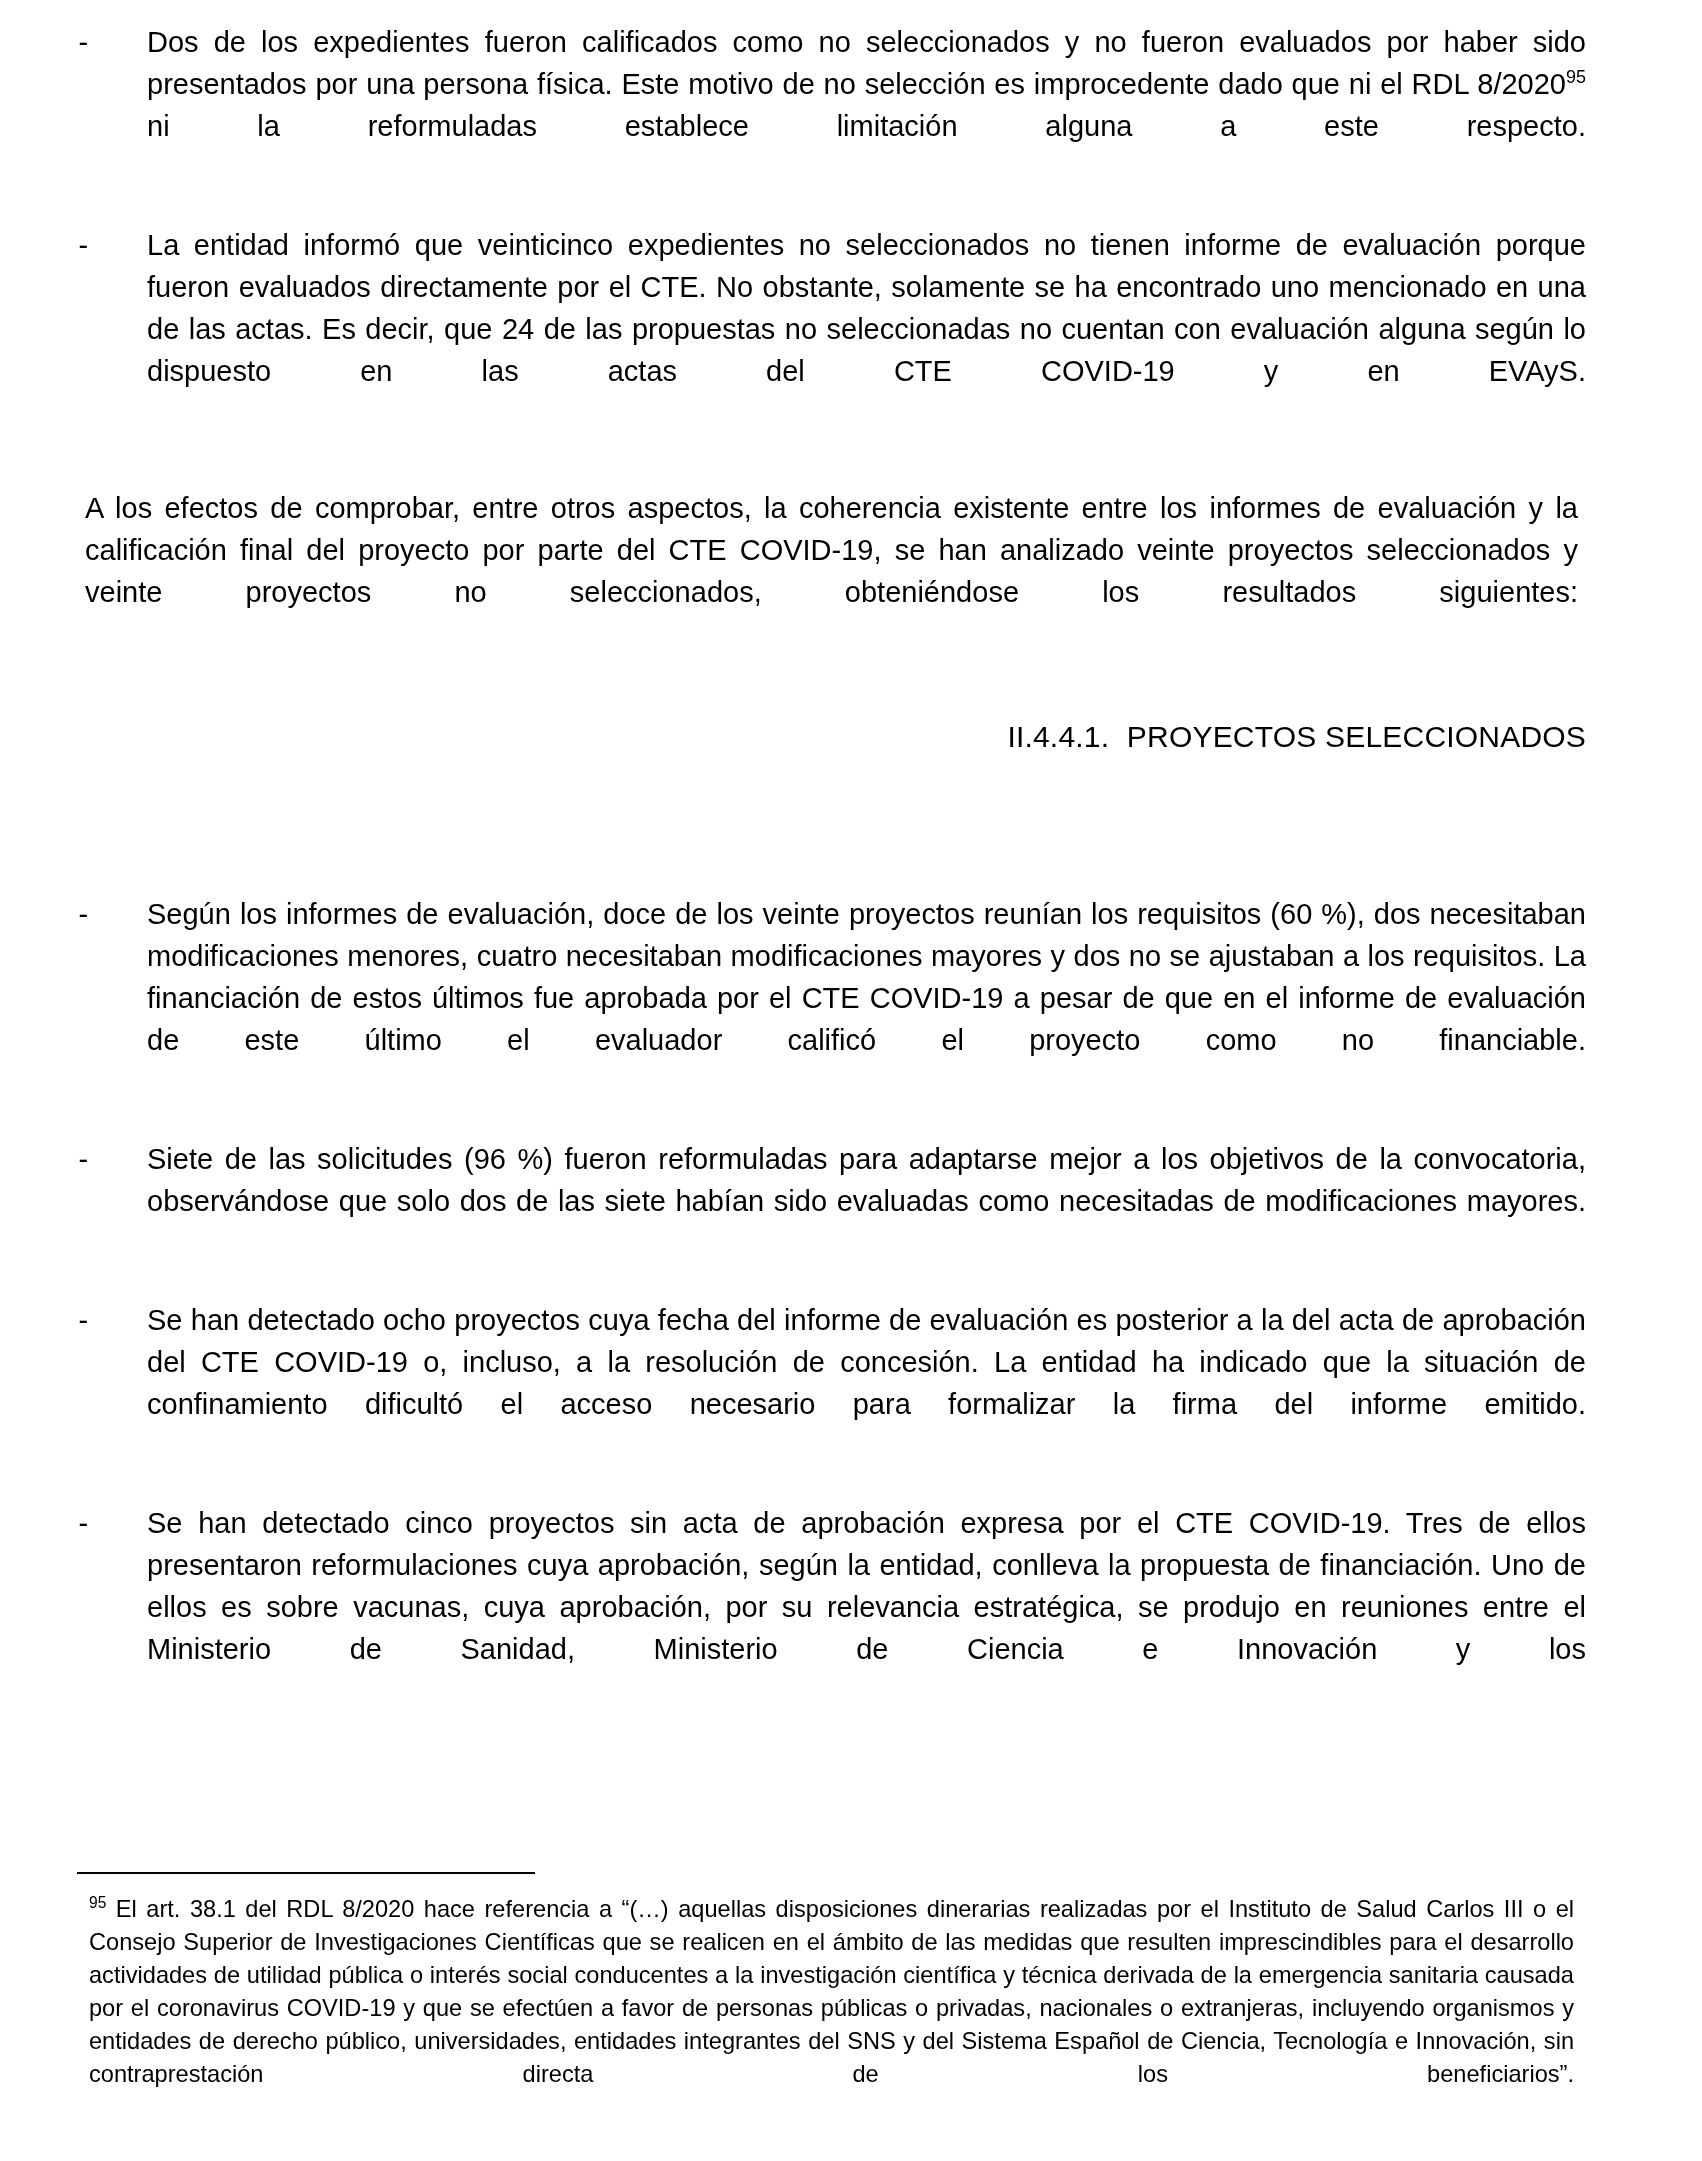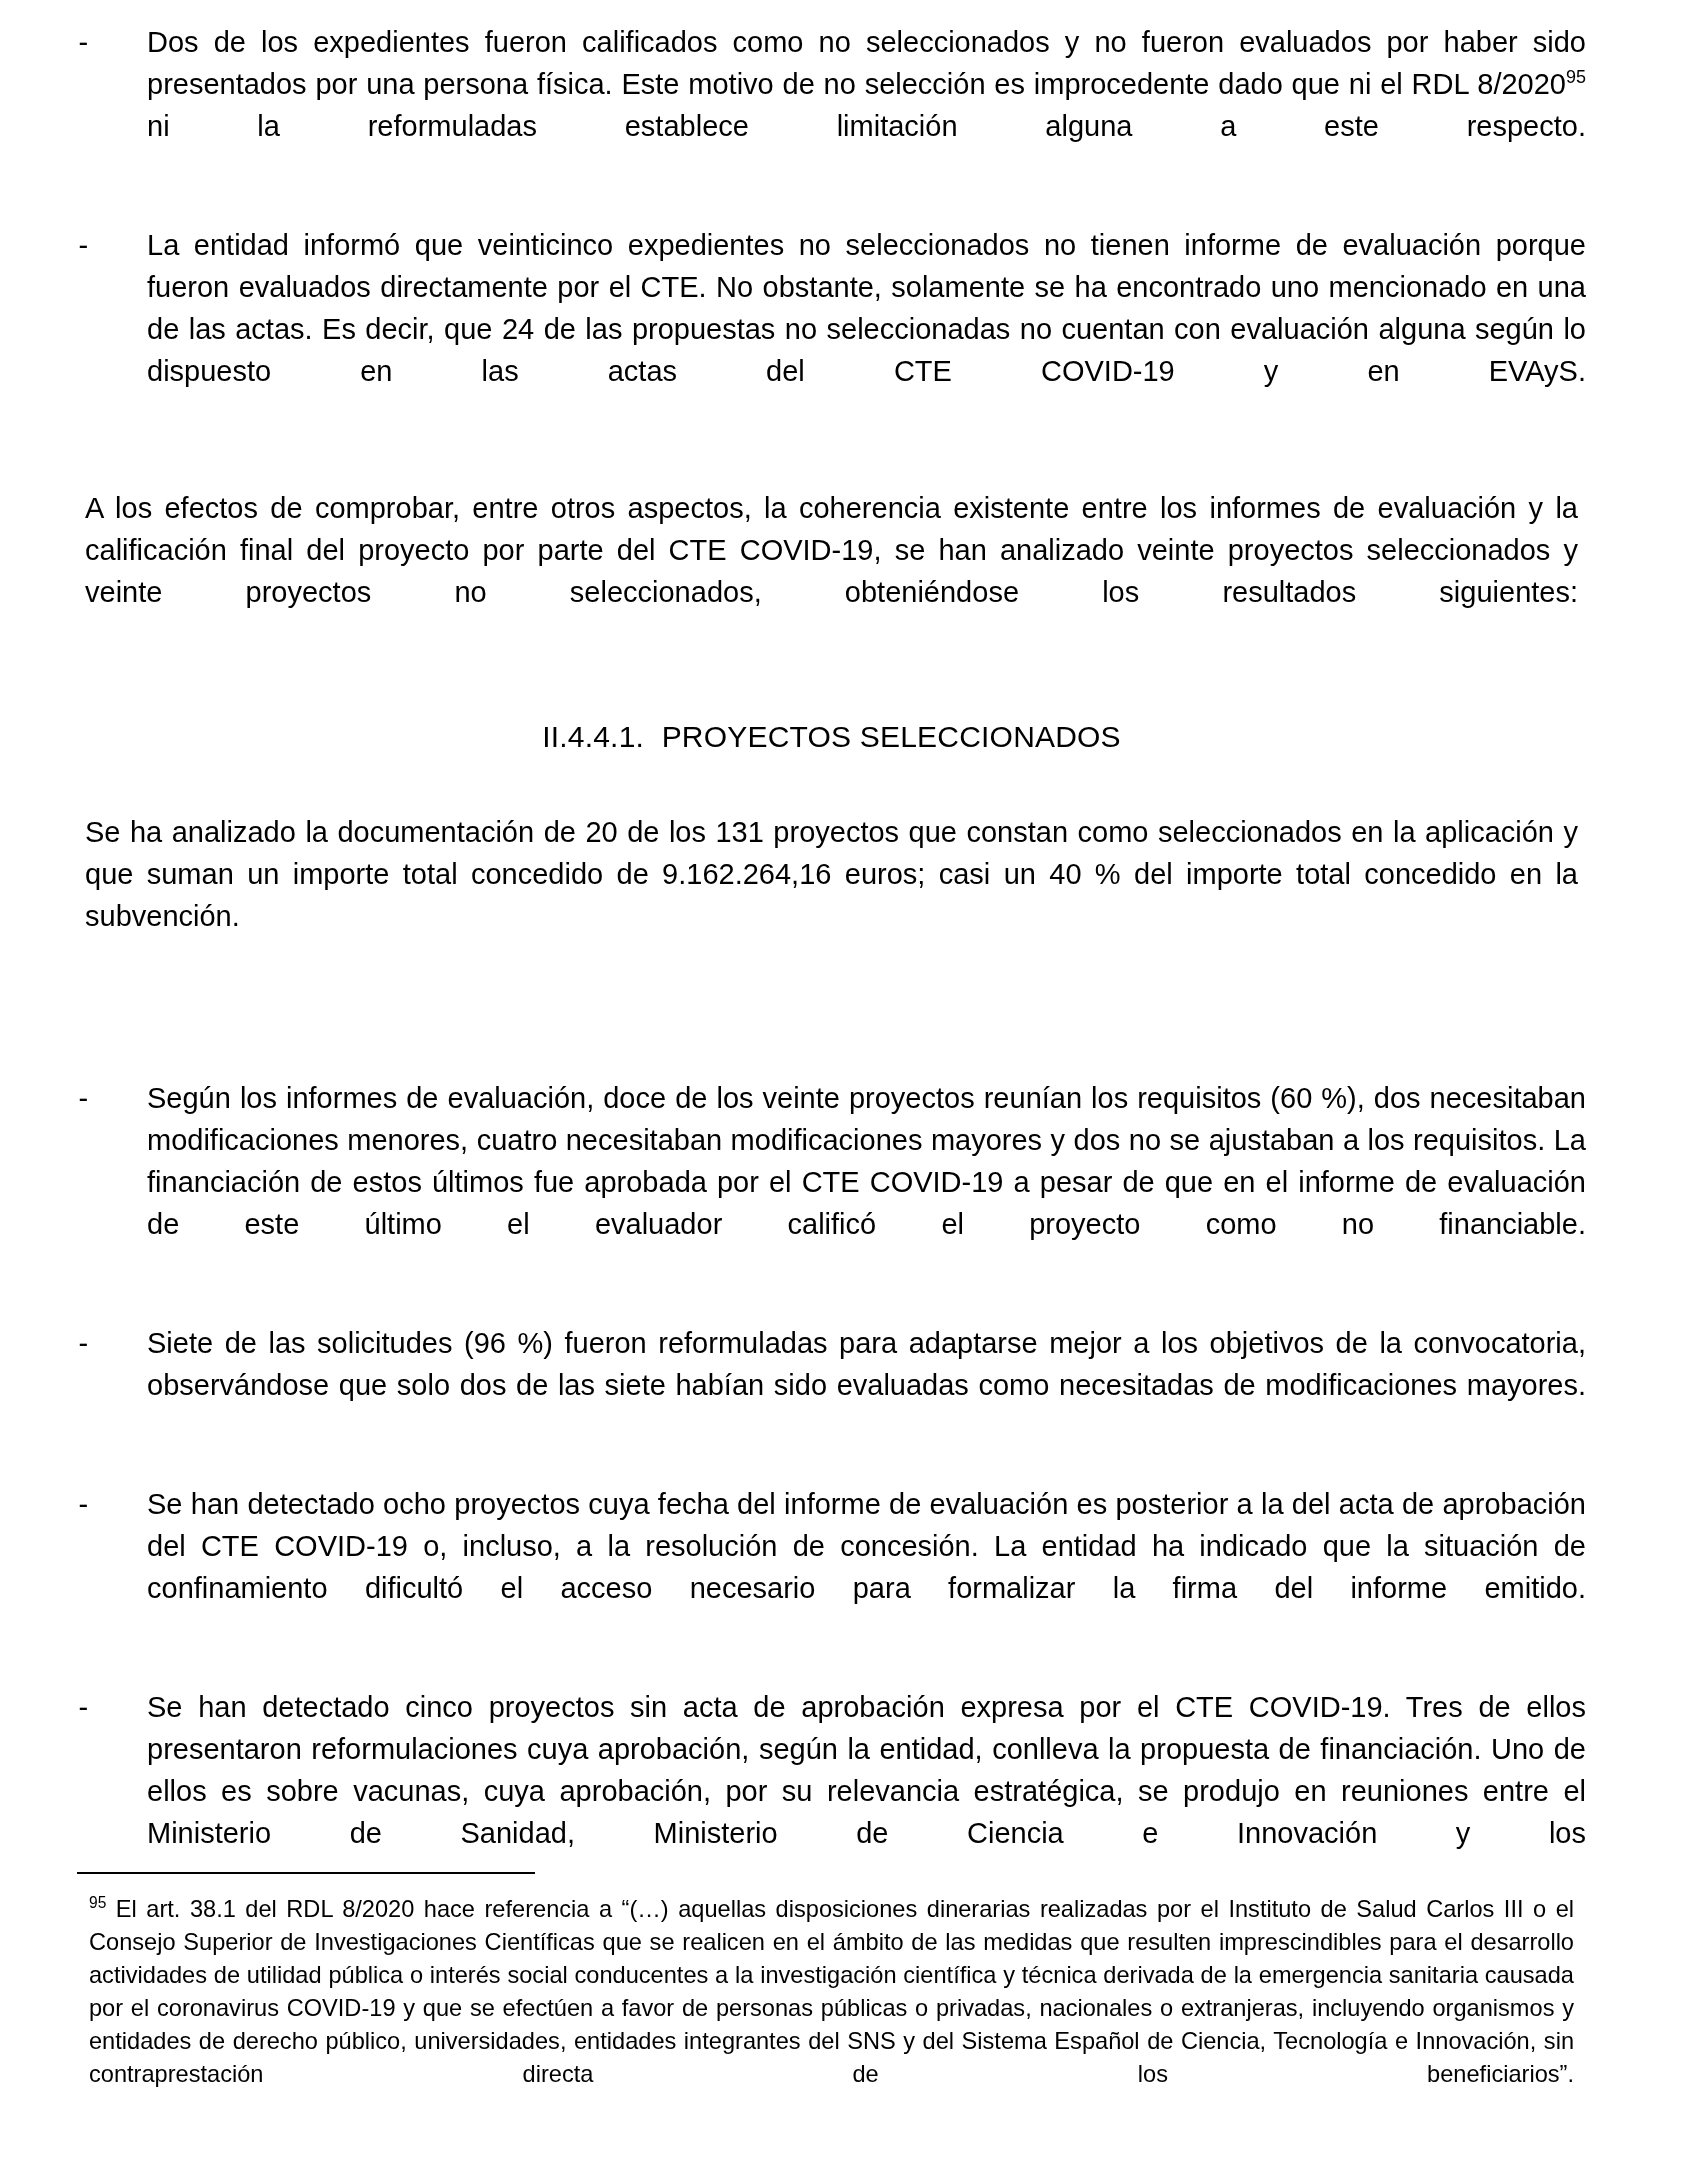--- a/index.html
+++ b/index.html
@@ -77,21 +77,21 @@
     content: "";
     display: inline-block;
     width: 100%;
   }
 
   h2.section-heading {
     margin: 0;
     font-size: 30px;
     line-height: 42px;
     font-weight: 400;
-    text-align: center;
+    text-align: right;
     letter-spacing: 0.2px;
   }
   h2.section-heading .num { display: inline; }
   h2.section-heading .sp { display: inline-block; width: 17.6px; }
 
   sup.fn-ref {
     font-size: 0.62em;
     vertical-align: super;
     line-height: 0;
   }
@@ -148,21 +148,20 @@
     <div class="gap-56"></div>
 
     <p class="para">A los efectos de comprobar, entre otros aspectos, la coherencia existente entre los informes de evaluación y la calificación final del proyecto por parte del CTE COVID-19, se han analizado veinte proyectos seleccionados y veinte proyectos no seleccionados, obteniéndose los resultados siguientes:</p>
 
     <div class="gap-66"></div>
 
     <h2 class="section-heading"><span class="num">II.4.4.1.</span><span class="sp"></span><span>PROYECTOS SELECCIONADOS</span></h2>
 
     <div class="gap-56"></div>
 
-    <p class="para">Se ha analizado la documentación de 20 de los 131 proyectos que constan como seleccionados en la aplicación y que suman un importe total concedido de 9.162.264,16 euros; casi un 40 % del importe total concedido en la subvención.</p>
 
     <div class="gap-56"></div>
 
 
     <div class="gap-56"></div>
 
     <ul class="dash-list">
       <li>
         <span class="marker">-</span>
         <span class="li-text">Según los informes de evaluación, doce de los veinte proyectos reunían los requisitos (60 %), dos necesitaban modificaciones menores, cuatro necesitaban modificaciones mayores y dos no se ajustaban a los requisitos. La financiación de estos últimos fue aprobada por el CTE COVID-19 a pesar de que en el informe de evaluación de este último el evaluador calificó el proyecto como no financiable.</span>

